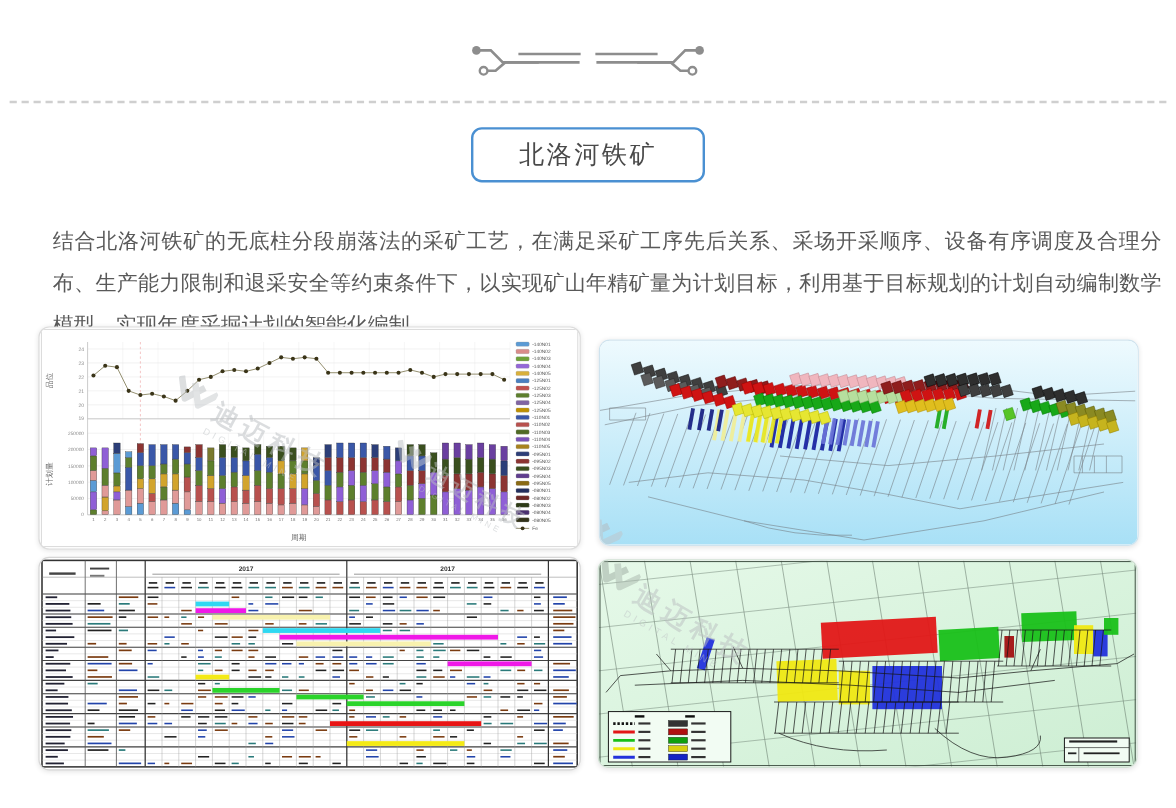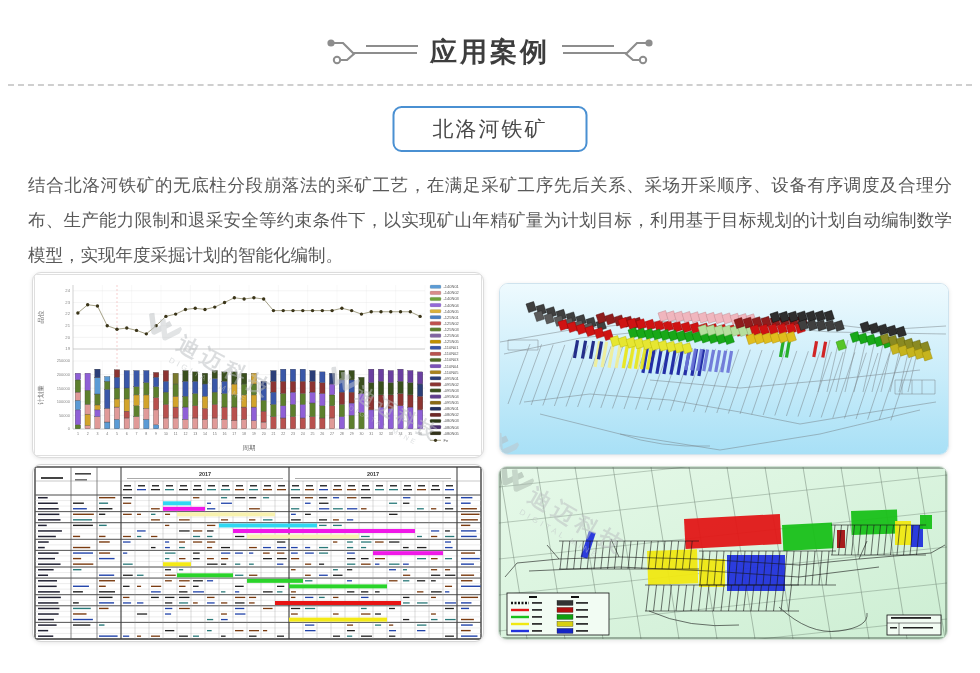--- a/index.html
+++ b/index.html
@@ -10,21 +10,21 @@
   .header-title{font-size:27px;font-weight:bold;color:#3d3d3d;letter-spacing:3px;}
   .deco{width:92px;height:34px;}
   .deco.right{transform:scaleX(-1);}
 
   .dash-divider{position:absolute;top:84px;left:8px;right:8px;border-top:2px dashed #cfcfcf;height:0;}
 
   .case-button{position:absolute;top:106px;left:50%;transform:translateX(-50%);
     padding:7px 38px;border:2px solid #4a90d2;border-radius:9px;background:#fff;
     font-size:21px;color:#4a4a4a;letter-spacing:2px;cursor:pointer;}
 
-  .desc{position:absolute;top:168px;left:28px;width:924px;margin:0;
+  .desc{position:absolute;top:168px;left:28px;width:924px;margin:16px;
     font-size:17.5px;color:#595959;line-height:35px;text-align:justify;}
 
   .fig{position:absolute;border-radius:9px;overflow:hidden;box-shadow:0 1px 4px rgba(0,0,0,.10);}
   .fig svg{display:block;}
   .fig-tl{left:32px;top:272px;width:450px;height:184px;background:#fff;border:1px solid #dcdcdc;}
   .fig-tr{left:499px;top:283px;width:448px;height:170px;border:1px solid #cfe3ee;}
   .fig-bl{left:32px;top:464px;width:450px;height:176px;background:#fff;border:1px solid #d6d6d6;}
   .fig-br{left:498px;top:466px;width:448px;height:172px;border:1px solid #cfe0d2;}
 
   .wm{position:absolute;display:flex;align-items:flex-start;gap:4px;opacity:.5;pointer-events:none;}
@@ -39,21 +39,20 @@
 <div class="page">
 
   <div class="header">
     <svg class="deco left" viewBox="0 0 92 34">
       <circle cx="5" cy="8" r="3.6" fill="#8d8d8d"></circle>
       <path d="M5,8 h12 l10,10 h30" fill="none" stroke="#8d8d8d" stroke-width="2.2"></path>
       <circle cx="11" cy="25" r="3.2" fill="#fff" stroke="#8d8d8d" stroke-width="2"></circle>
       <path d="M14,25 h7 l8,-7 h62" fill="none" stroke="#8d8d8d" stroke-width="2.2"></path>
       <path d="M40,11 h52" fill="none" stroke="#8d8d8d" stroke-width="2.2"></path>
     </svg>
-    <div class="header-title">应用案例</div>
     <svg class="deco right" viewBox="0 0 92 34">
       <circle cx="5" cy="8" r="3.6" fill="#8d8d8d"></circle>
       <path d="M5,8 h12 l10,10 h30" fill="none" stroke="#8d8d8d" stroke-width="2.2"></path>
       <circle cx="11" cy="25" r="3.2" fill="#fff" stroke="#8d8d8d" stroke-width="2"></circle>
       <path d="M14,25 h7 l8,-7 h62" fill="none" stroke="#8d8d8d" stroke-width="2.2"></path>
       <path d="M40,11 h52" fill="none" stroke="#8d8d8d" stroke-width="2.2"></path>
     </svg>
   </div>
 
   <div class="dash-divider"></div>

